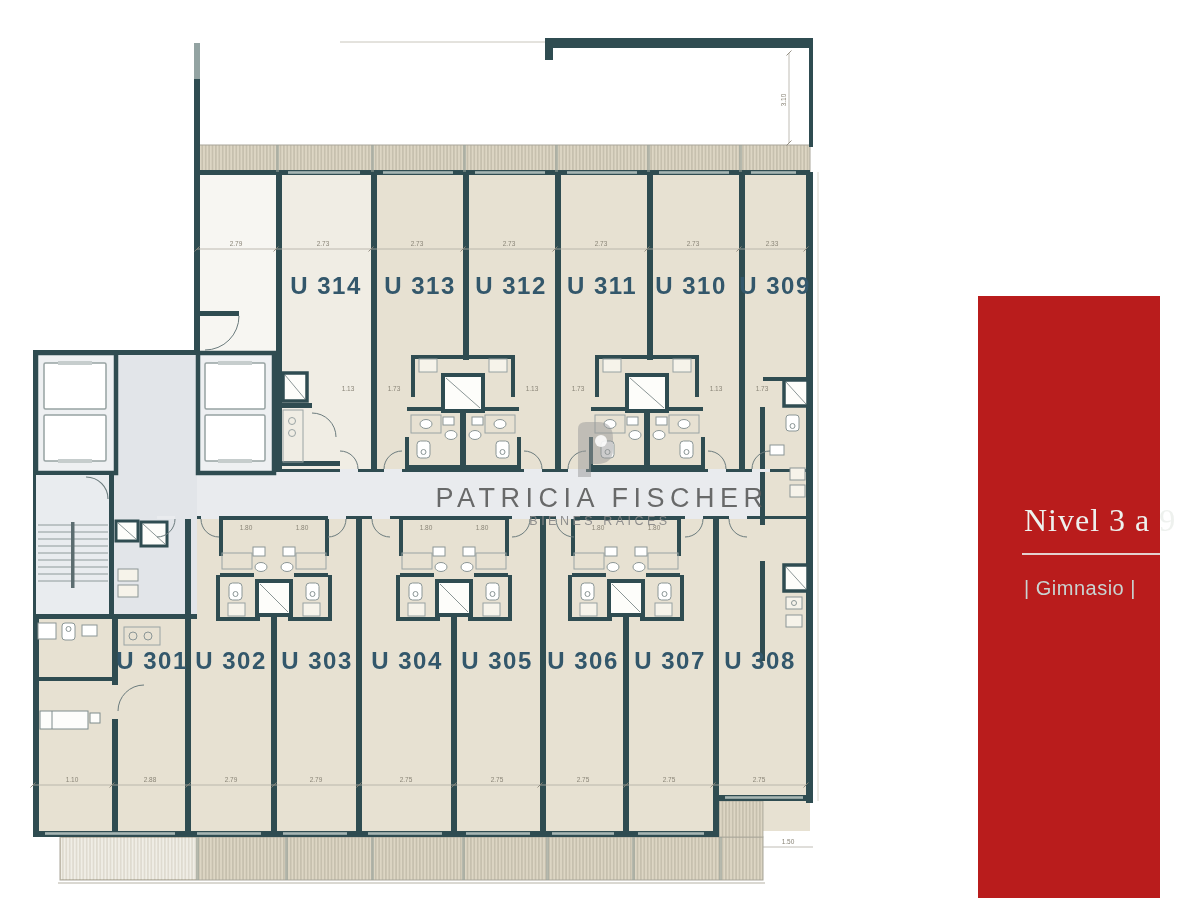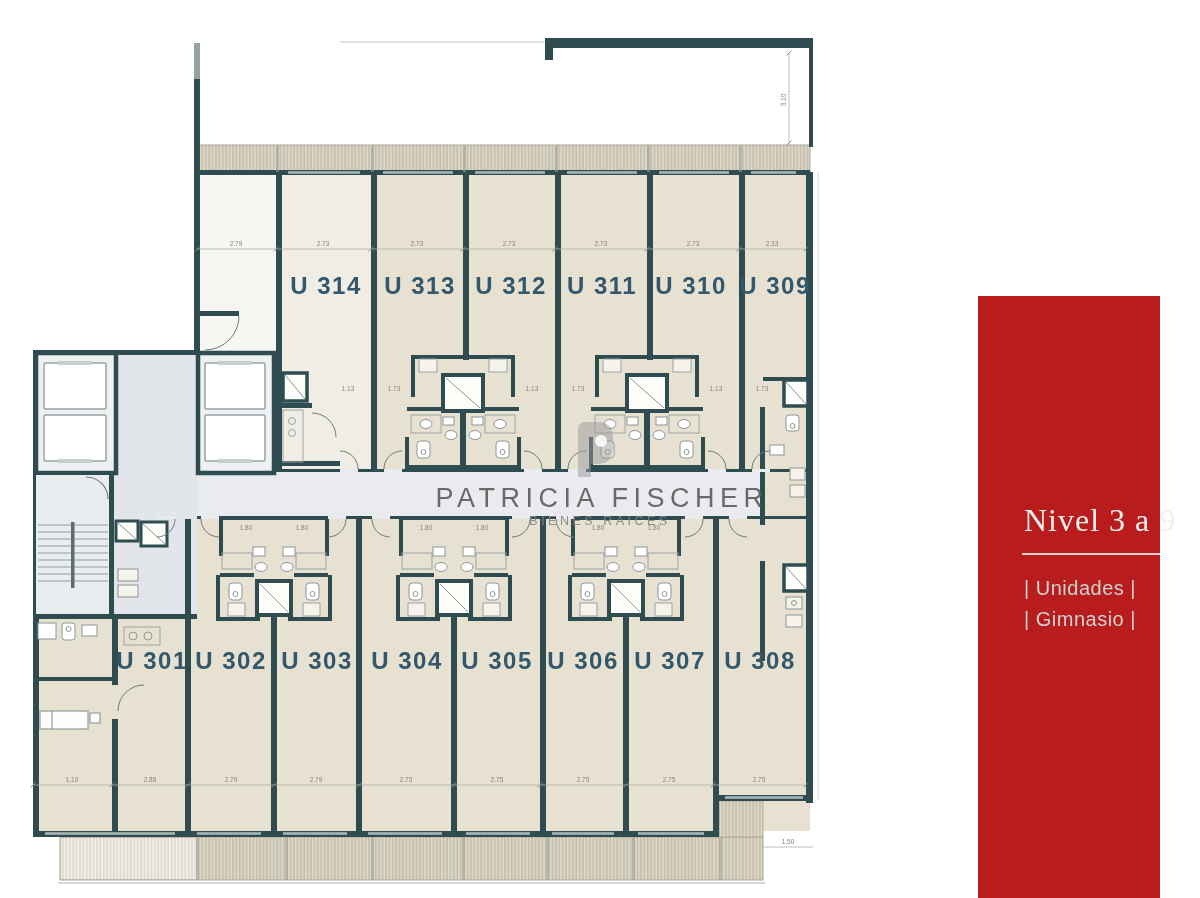--- a/index.html
+++ b/index.html
@@ -449,18 +449,17 @@
     <circle cx="601" cy="416" r="6" fill="#fff" opacity="0.85"></circle>
     <text class="wm1" x="602" y="482" text-anchor="middle">PATRICIA FISCHER</text>
     <text class="wm2" x="600" y="500" text-anchor="middle">BIENES RAICES</text>
   </g>
 </svg>
 
 <aside class="panel">
   <h1>Nivel 3 a 9</h1>
   <div class="rule"></div>
   <ul>
-    <li>| Unidades |</li>
     <li>| Gimnasio |</li>
   </ul>
 </aside>
 
 </div>
 
 </body></html>

